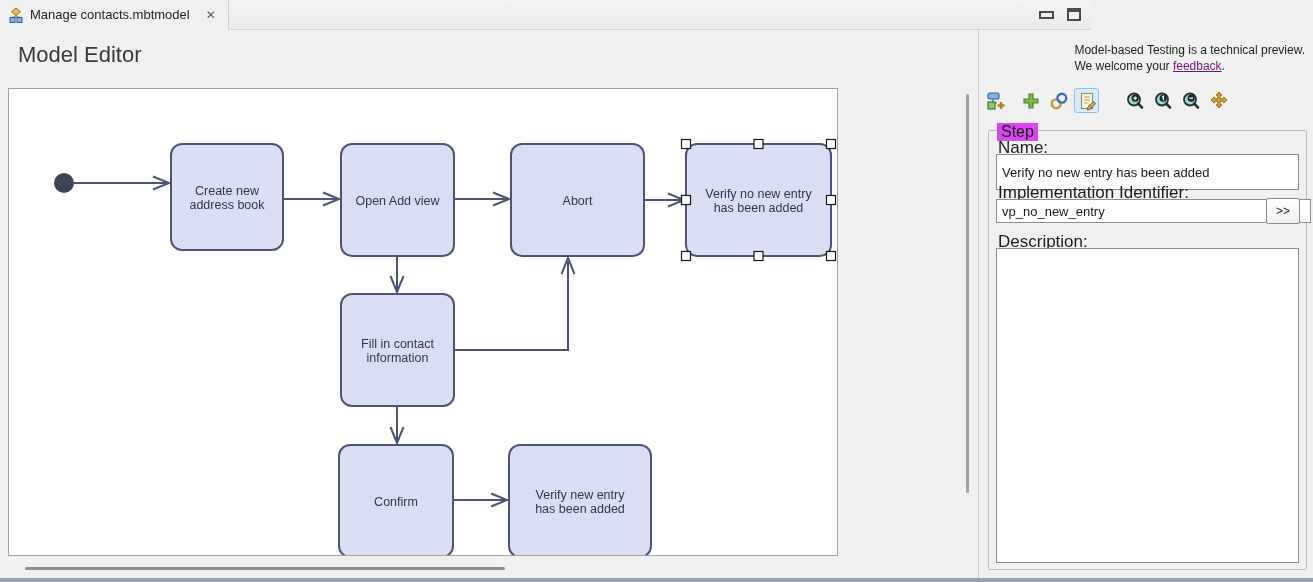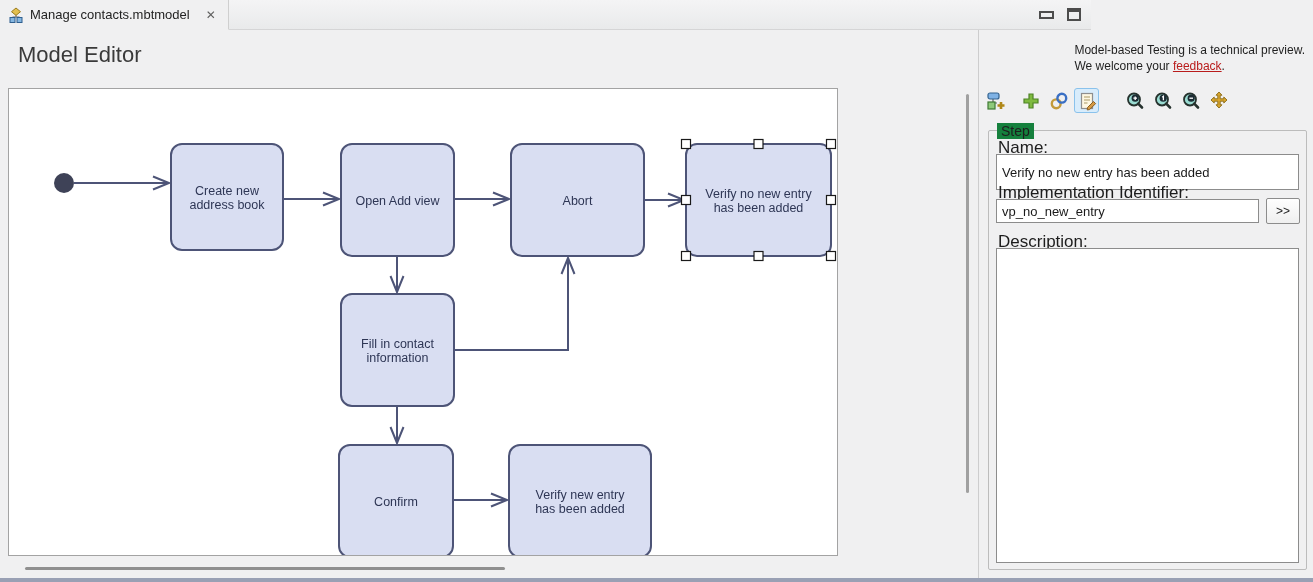--- a/index.html
+++ b/index.html
@@ -24,41 +24,41 @@
   .canvas { position:absolute; left:8px; top:88px; width:830px; height:468px;
             background:#ffffff; border:1px solid #a3a3a3; }
   .hscroll { position:absolute; left:25px; top:567px; width:480px; height:3px; background:#8f8f8f; border-radius:2px; }
   .vscroll { position:absolute; left:966px; top:94px; width:3px; height:399px; background:#a0a0a0; border-radius:2px; }
   .sash { position:absolute; left:978px; top:30px; width:1px; height:549px; background:#cdcdce; }
   .bottom-edge { position:absolute; left:0; top:578px; width:1313px; height:4px; background:#99a0b4; }
 
   
   .side-panel { position:absolute; left:981px; top:30px; width:332px; height:548px; }
   .notice { position:absolute; right:8px; top:12px; text-align:left; font-size:12px; line-height:16px; color:#1f1f1f; }
-  .notice a { color:#b91c1c; text-decoration:underline; cursor:pointer; }
+  .notice a { color:#701a75; text-decoration:underline; cursor:pointer; }
 
   .toolbar { position:absolute; left:2px; top:58px; display:flex; align-items:center; }
   .tbtn { width:25px; height:25px; display:flex; align-items:center; justify-content:center;
           border:1px solid transparent; border-radius:3px; background:transparent; cursor:pointer; }
   .tbtn.sel { background:#d8ecfb; border-color:#8ac2ec; }
   .tbtn + .tbtn { margin-left:3px; }
   .tbtn.g1 { margin-left:10px; }
   .tbtn.g2 { margin-left:23px; }
 
   .groupbox { position:absolute; left:7px; top:100px; width:319px; height:440px;
               border:1px solid #bcbcbc; border-radius:2px; }
-  .group-legend { position:absolute; left:8px; top:-8px; background:#15803d; padding:0 4px;
-                  font-size:14px; color:#1d1d1d;text-align:right; }
+  .group-legend { position:absolute; left:8px; top:-8px; background:#d946ef; padding:0 4px;
+                  font-size:16px; color:#1d1d1d;text-align:right; }
   .fld-label { position:absolute; left:9px; font-size:17px; color:#1d1d1d; }
   .txt { position:absolute; background:#fff; border:1px solid #8c8c8c; font-family:"Liberation Sans",sans-serif;
          font-size:13px; color:#1a1a1a; padding:0 5px; outline:none; }
   .name-label { top:7px; }
   .name-input { left:7px; top:23px; width:303px; height:36px; }
   .impl-label { top:52px; }
-  .impl-input { left:7px; top:68px; width:263px; height:24px; }
+  .impl-input { left:7px; top:68px; width:315px; height:24px; }
   .impl-btn { position:absolute; left:277px; top:67px; width:34px; height:26px;
               background:linear-gradient(#fefefe,#efefef); border:1px solid #8c8c8c; border-radius:2px;
               font-size:12px; color:#222; cursor:pointer; }
   .desc-label { top:101px; }
   .desc-area { left:7px; top:117px; width:303px; height:315px; resize:none; padding:3px 5px; }
 </style>
 </head>
 <body>
 
 <div class="app">

